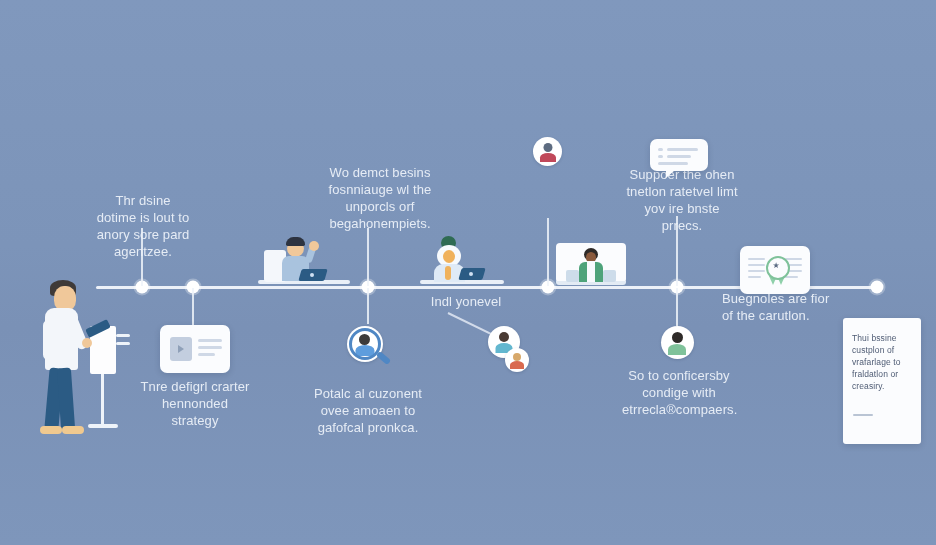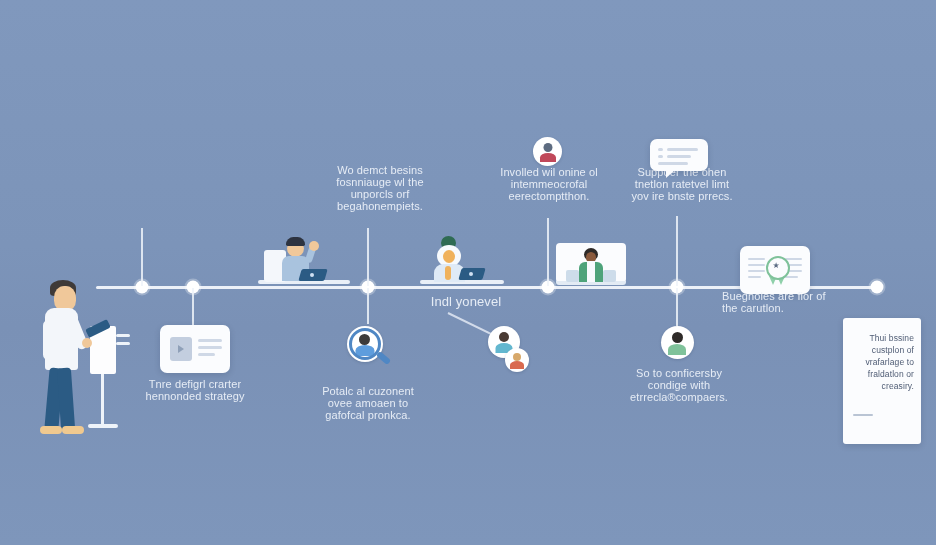--- a/index.html
+++ b/index.html
@@ -16,21 +16,21 @@
     background:linear-gradient(180deg,#8098bd 0%,#7c94b9 45%,#7a91b6 60%,#7e96bb 100%);}
 
   
   .axis{position:absolute;left:96px;top:286px;width:784px;height:3px;background:#f2f6fb;border-radius:2px;opacity:.95;}
   .node{position:absolute;width:13px;height:13px;border-radius:50%;background:#ffffff;
      transform:translate(-50%,-50%);box-shadow:0 0 0 2px rgba(255,255,255,.28);}
   .stem{position:absolute;width:2px;background:#eef3f9;opacity:.85;transform:translateX(-50%);}
   .leader{position:absolute;height:2px;background:#e8eef7;opacity:.8;transform-origin:left center;}
 
   
-  .cap{position:absolute;color:#eef3fa;font-size:11px;line-height:12px;text-align:center;
+  .cap{position:absolute;color:#eef3fa;font-size:13px;line-height:17px;text-align:center;
      letter-spacing:.1px;filter:blur(.45px);opacity:.93;}
   .cap.sm{font-size:13px;line-height:11.5px;}
   .cap.dark{color:#3c4a60;filter:blur(.4px);}
 
   
   .avatar{position:absolute;border-radius:50%;background:#ffffff;
      box-shadow:0 1px 3px rgba(30,45,70,.18);overflow:hidden;}
   .av-head{position:absolute;left:50%;border-radius:50%;transform:translateX(-50%);}
   .av-body{position:absolute;left:50%;border-radius:50% 50% 0 0;transform:translateX(-50%);}
 
@@ -89,22 +89,22 @@
   <div class="stem" style="left:142px;top:228px;height:58px;"></div>
   <div class="stem" style="left:193px;top:288px;height:38px;"></div>
   <div class="stem" style="left:368px;top:228px;height:58px;"></div>
   <div class="stem" style="left:368px;top:288px;height:36px;"></div>
   <div class="stem" style="left:548px;top:218px;height:68px;"></div>
   <div class="stem" style="left:677px;top:216px;height:70px;"></div>
   <div class="stem" style="left:677px;top:288px;height:38px;"></div>
 
   <div class="leader" style="left:448px;top:312px;width:66px;transform:rotate(26deg);"></div>
 
+  <div class="cap" style="left:94px;top:192px;width:98px;">Thr dsine dotime is lout to anory sore pard agentzee.</div>
   <div class="cap" style="left:328px;top:164px;width:104px;">Wo demct besins fosnniauge wl the unporcls orf begahonempiets.</div>
-  <div class="cap" style="left:498px;top:166px;width:102px;">Involled wil onine ol intemmeocrofal eerectomptthon.</div>
   <div class="cap" style="left:626px;top:166px;width:112px;">Suppoer the ohen tnetlon ratetvel limt yov ire bnste prrecs.</div>
 
   <div class="avatar" style="left:533px;top:137px;width:29px;height:29px;">
     <div class="av-head" style="top:6px;width:9px;height:9px;background:#5d6b80;"></div>
     <div class="av-body" style="top:16px;width:16px;height:9px;background:#c0485a;"></div>
   </div>
 
   <div class="bubble" style="left:650px;top:139px;width:58px;height:32px;">
     <div class="ln" style="left:8px;top:9px;width:5px;height:3px;"></div>
     <div class="ln" style="left:17px;top:9px;width:31px;height:3px;"></div>
@@ -195,21 +195,21 @@
   </div>
 
   <div class="cap" style="left:312px;top:385px;width:112px;">Potalc al cuzonent ovee amoaen to gafofcal pronkca.</div>
   <div class="cap" style="left:137px;top:378px;width:116px;">Tnre defigrl crarter hennonded strategy</div>
   <div class="cap" style="left:722px;top:290px;width:110px;text-align:left;">Buegnoles are fior of the carutlon.</div>
   <div class="cap" style="left:622px;top:367px;width:114px;">So to conficersby condige with etrrecla®compaers.</div>
 
   <div class="cap sm" style="left:424px;top:296px;width:84px;">Indl yonevel</div>
 
   <div class="card" style="left:843px;top:318px;width:78px;height:126px;border-radius:3px;">
-    <div class="cap dark" style="left:9px;top:14px;width:62px;text-align:right;font-size:8.5px;line-height:12px;color:#41506a;">Thui bssine custplon of vrafarlage to fraldatlon or creasiry.</div>
+    <div class="cap dark" style="left:9px;top:14px;width:62px;text-align:left;font-size:8.5px;line-height:12px;color:#41506a;">Thui bssine custplon of vrafarlage to fraldatlon or creasiry.</div>
     <div class="ln" style="left:10px;top:96px;width:20px;height:2px;background:#b9c4d4;"></div>
   </div>
 
   <div class="fig" style="left:28px;top:276px;width:108px;height:180px;">
 
     <div class="easel-sheet" style="left:62px;top:50px;width:26px;height:48px;"></div>
     <div class="ln" style="left:88px;top:58px;width:14px;height:3px;background:#eef3f9;"></div>
     <div class="ln" style="left:88px;top:66px;width:14px;height:3px;background:#eef3f9;"></div>
     <div class="easel-leg" style="left:73px;top:98px;width:3px;height:52px;"></div>
     <div class="easel-base" style="left:60px;top:148px;width:30px;height:4px;"></div>

